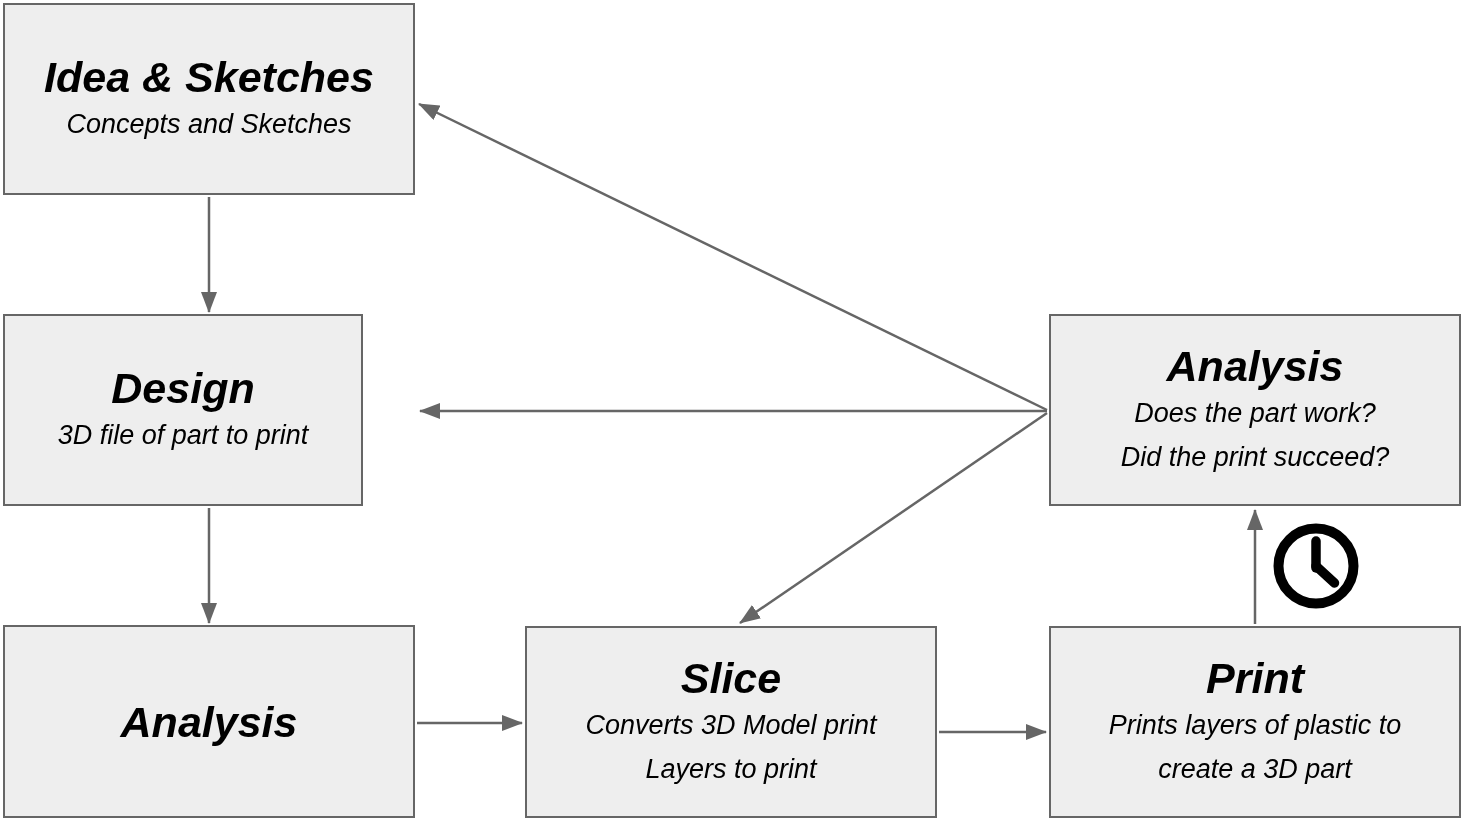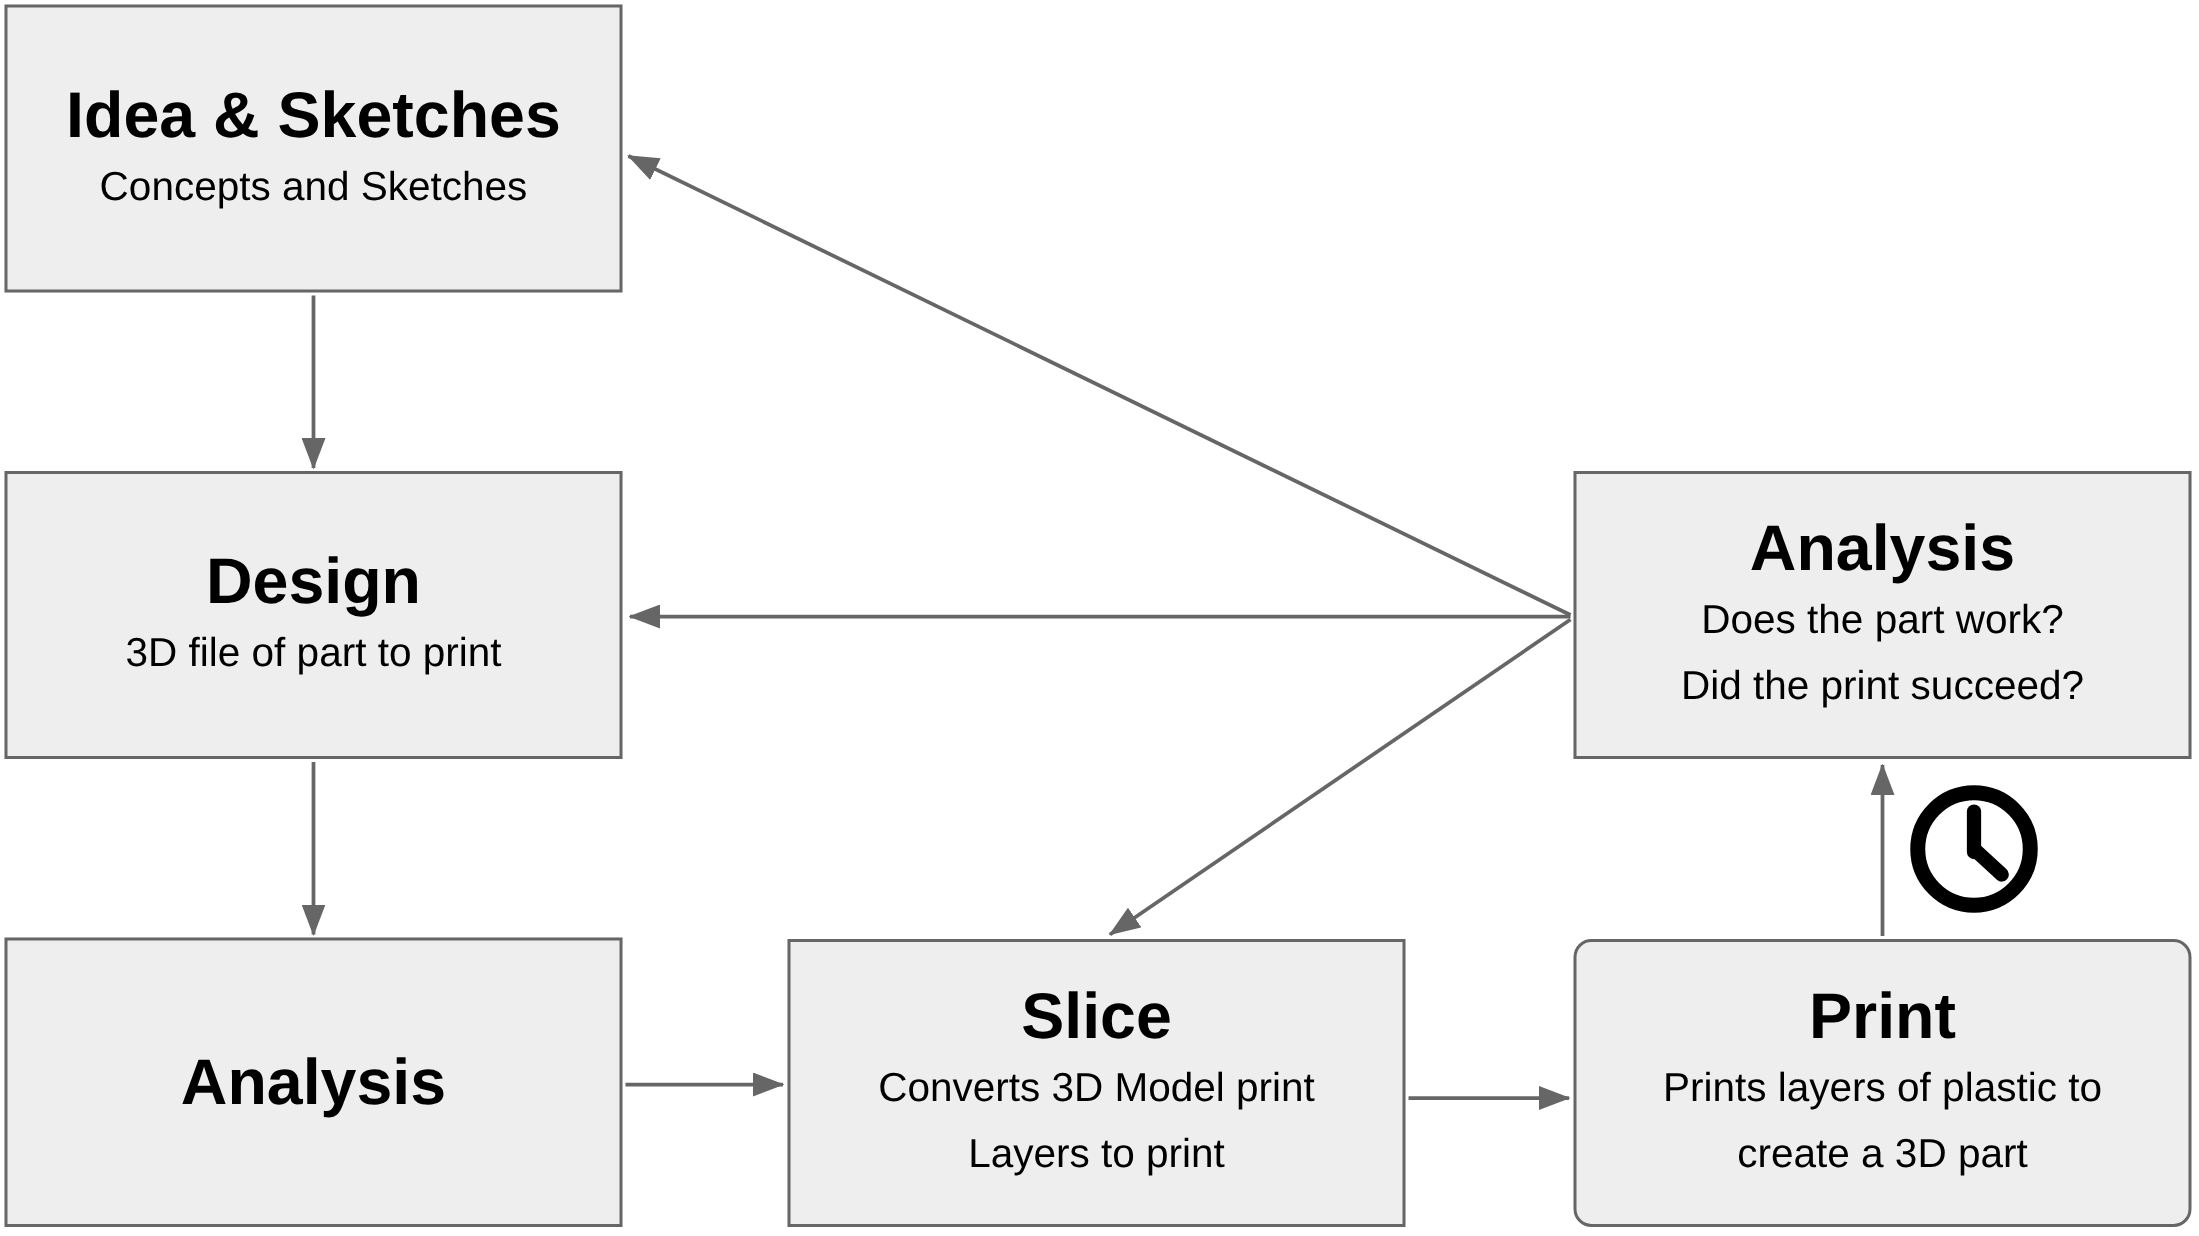--- a/index.html
+++ b/index.html
@@ -14,38 +14,39 @@
     position:absolute;
     box-sizing:border-box;
     background:#eeeeee;
     border:2.5px solid #666666;
     display:flex;
     flex-direction:column;
     align-items:center;
     justify-content:center;
     text-align:center;
     color:#000000;
+    font-style:italic;
   }
   .node .title{
     font-size:43px;
     font-weight:bold;
     line-height:50px;
     white-space:nowrap;
   }
   .node .desc{
     font-size:27px;
     font-weight:normal;
     line-height:44px;
     white-space:nowrap;
   }
   #node-idea          {left:3px;    top:3px;   width:412px; height:192px;}
-  #node-design        {left:3px;    top:314px; width:412px; height:192px;}
+  #node-design        {left:3px;    top:314px; width:360px; height:192px;}
   #node-analysis-pre  {left:3px;    top:625px; width:412px; height:193px;}
   #node-slice         {left:525px;  top:626px; width:412px; height:192px;}
-  #node-print         {left:1049px; top:626px; width:412px; height:192px;border-radius:12px;}
+  #node-print         {left:1049px; top:626px; width:412px; height:192px;}
   #node-analysis-post {left:1049px; top:314px; width:412px; height:192px;}
   #edge-layer{
     position:absolute;left:0;top:0;width:1466px;height:824px;
     pointer-events:none;
   }
   #clock{
     position:absolute;left:1272px;top:522px;width:88px;height:88px;
   }
 </style>
 </head>

